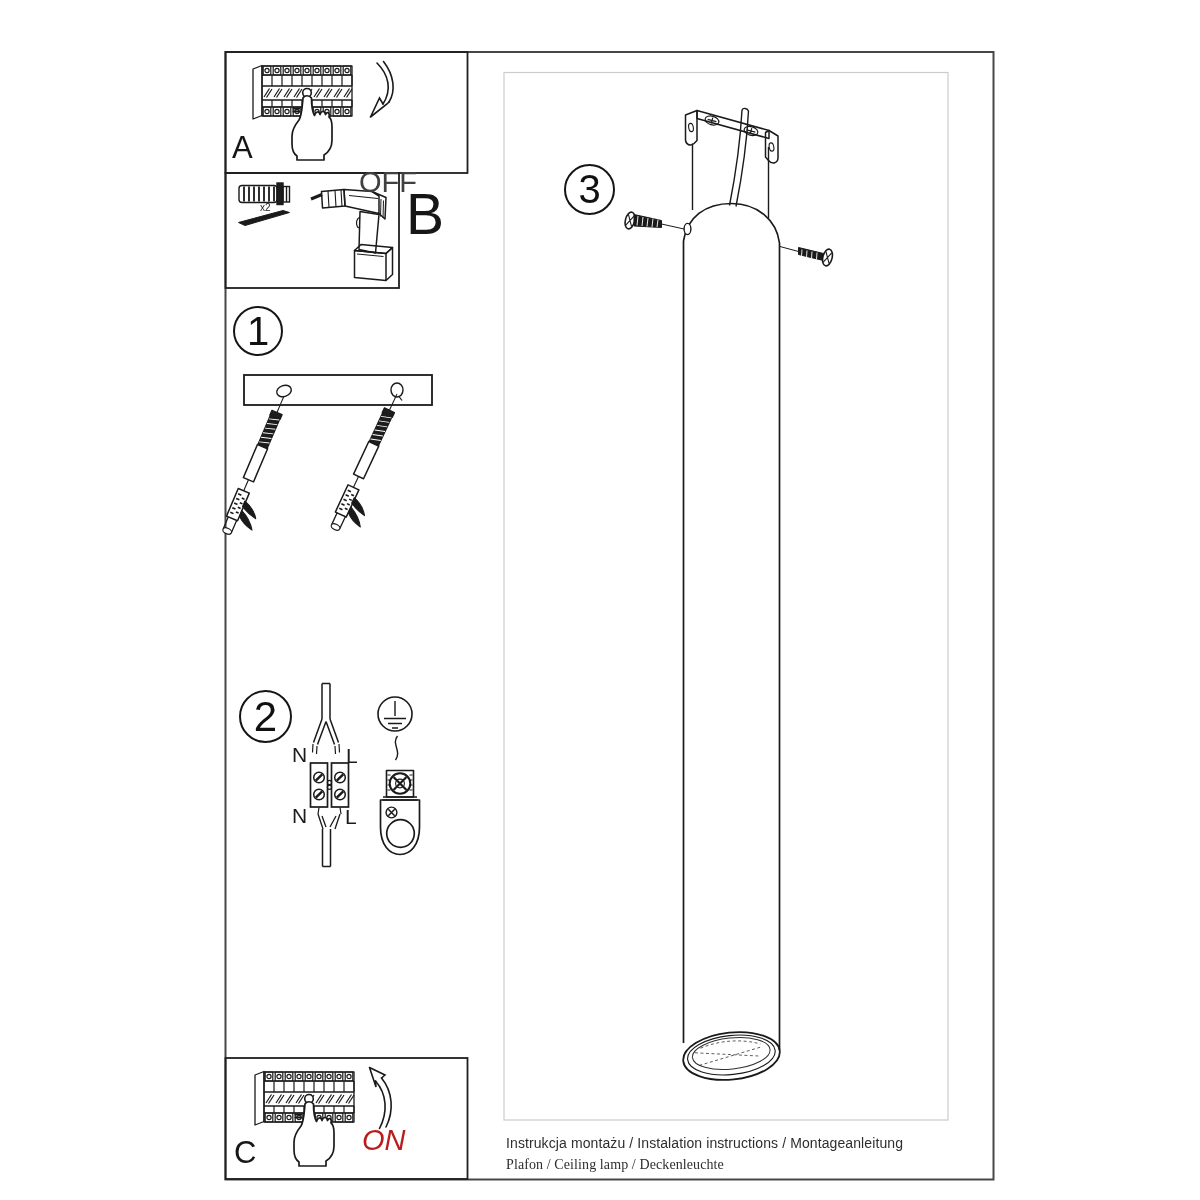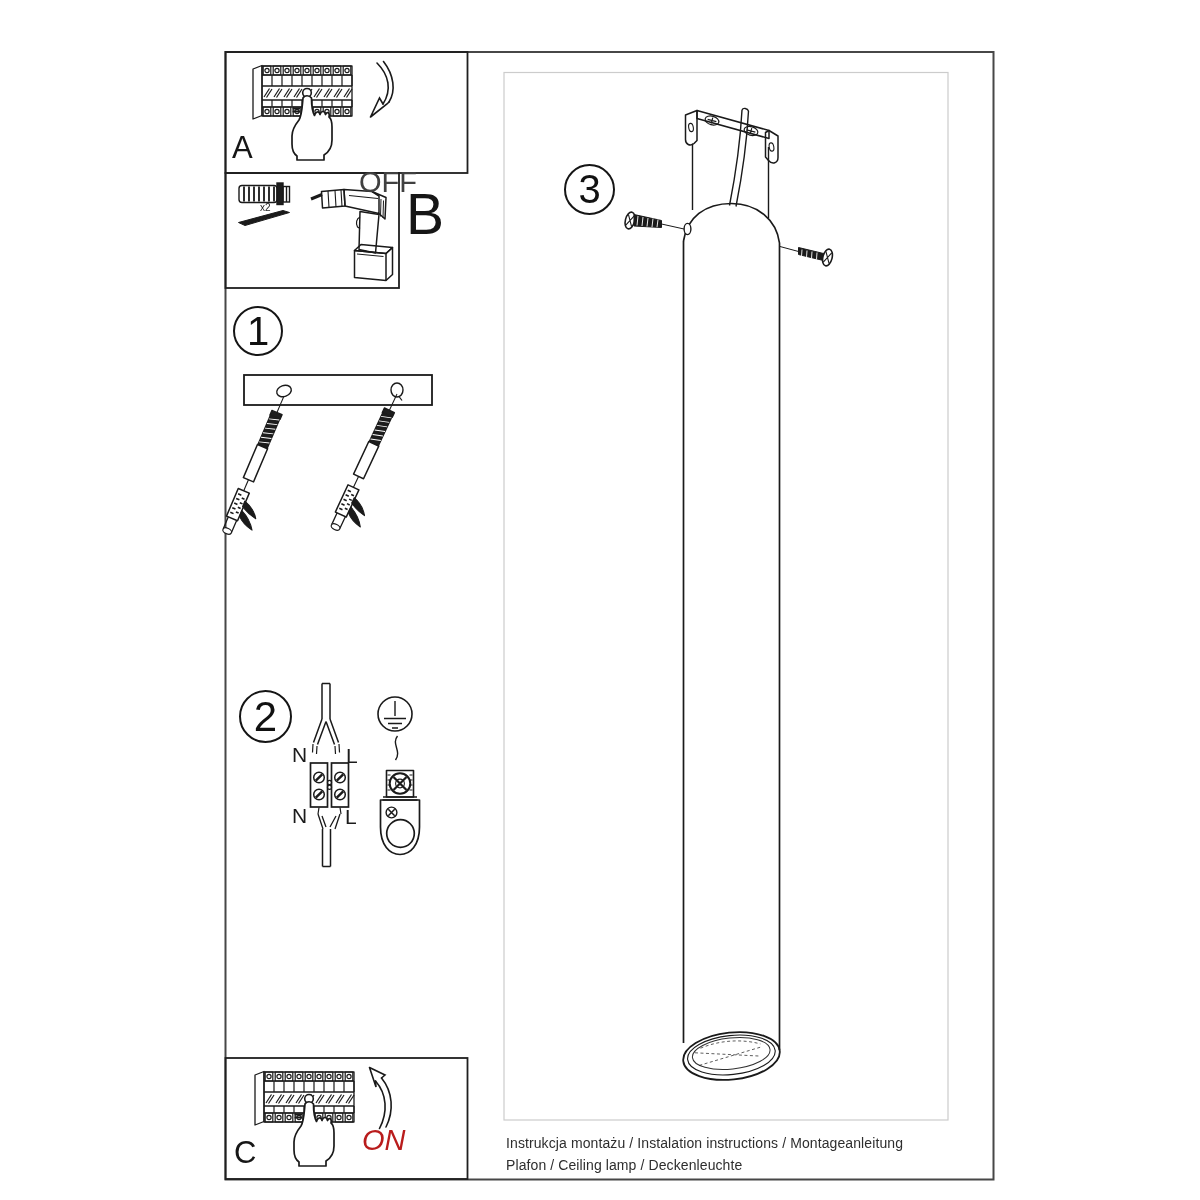--- a/index.html
+++ b/index.html
@@ -266,15 +266,15 @@
 
 <div class="t" style="left:292px;top:744px;font-size:21px;">N</div>
 <div class="t" style="left:346px;top:745px;font-size:21px;">L</div>
 <div class="t" style="left:292px;top:805px;font-size:21px;">N</div>
 <div class="t" style="left:345px;top:806px;font-size:21px;">L</div>
 
 <div class="t big-letter" style="left:234px;top:1137px;font-size:31px;">C</div>
 <div class="t" style="left:362px;top:1126px;font-size:29px;color:#b91c1c;font-style:italic;">ON</div>
 
 <div class="t footer-line" style="left:474px;top:1136px;">Instrukcja montażu / Instalation instructions / Montageanleitung</div>
-<div class="t footer-line" style="left:474px;top:1158px;">Plafon / Ceiling lamp / Deckenleuchte</div>
+<div class="t footer-line" style="left:474px;top:1158px;font-family:Liberation Serif, serif;">Plafon / Ceiling lamp / Deckenleuchte</div>
 
 </div>
 
 </body></html>

